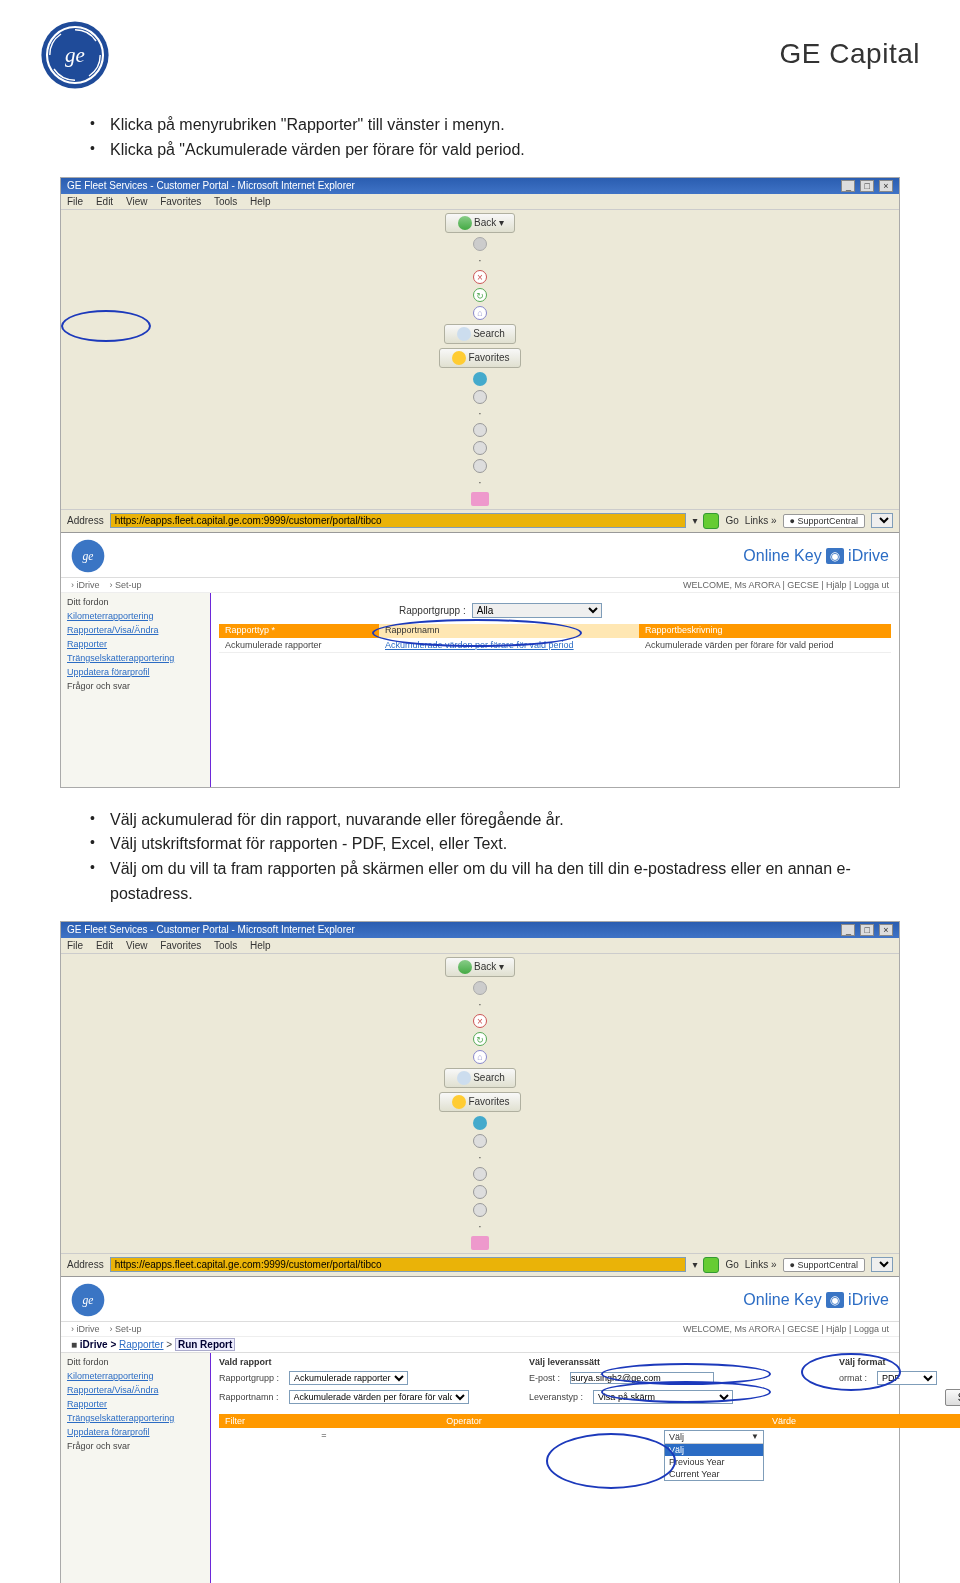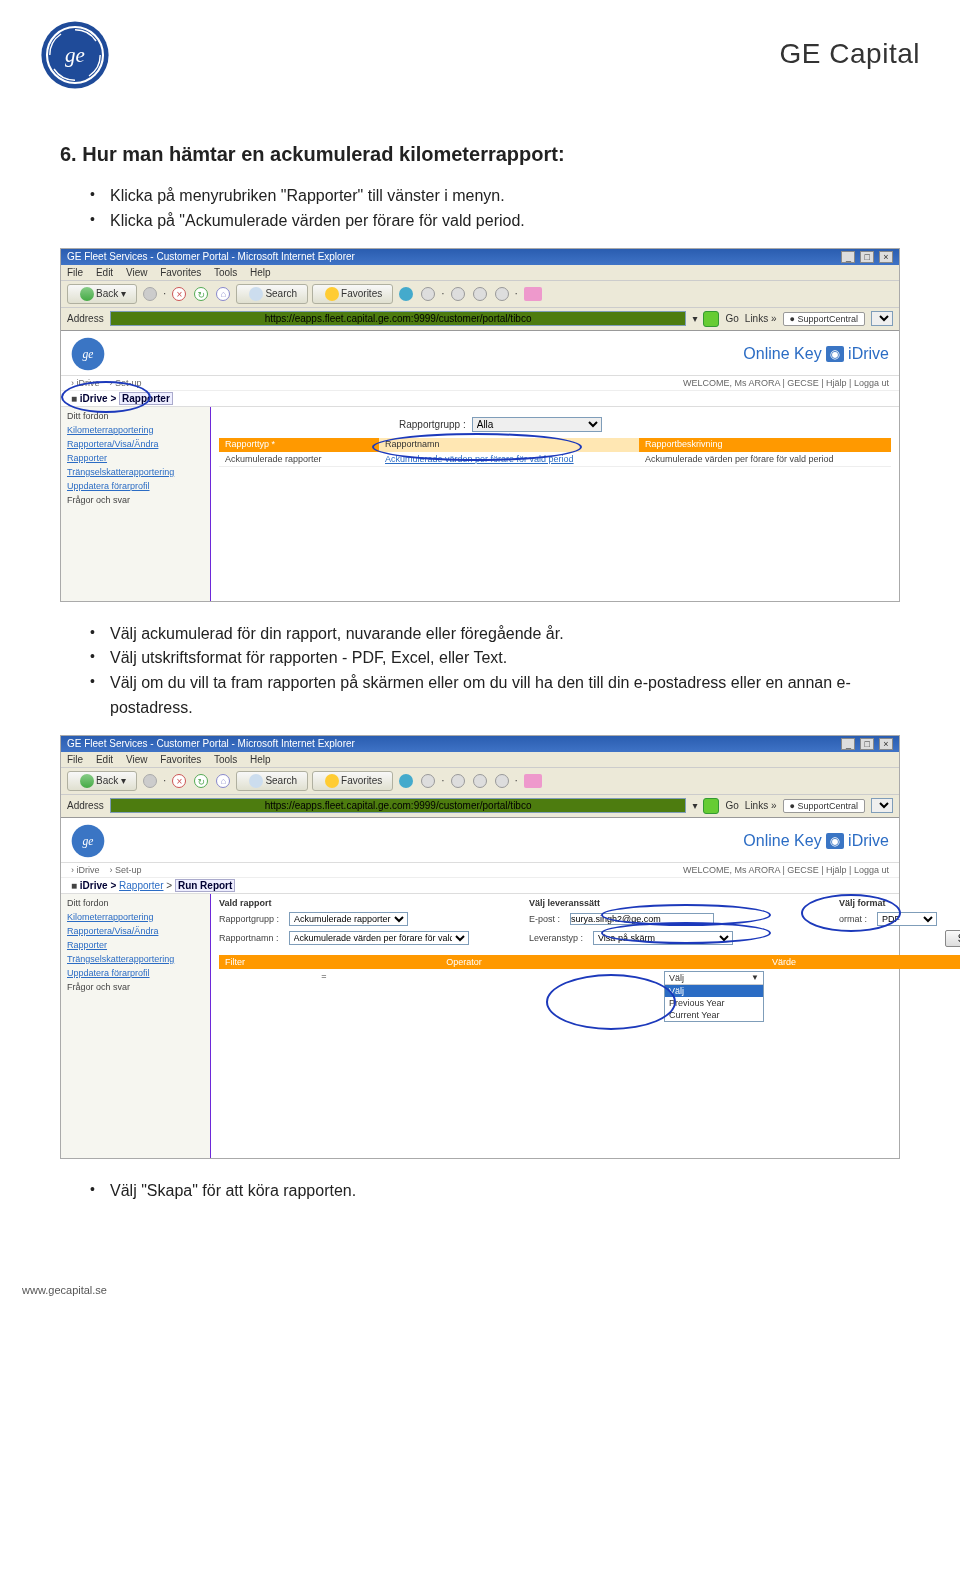--- a/index.html
+++ b/index.html
@@ -80,39 +80,38 @@
     background: #ddd; border: 1px solid #888; margin-left: 2px;
     text-align: center; font-size: 9px; line-height: 10px; color: #333;
   }
   .menubar {
     background: #ece9d8; padding: 2px 6px; font-size: 10px;
     border-bottom: 1px solid #ccc;
   }
   .menubar span { margin-right: 10px; }
   .toolbar {
     background: #ece9d8; padding: 3px 6px; display: flex; align-items: center;
-    border-bottom: 1px solid #ccc; gap: 4px;
+    border-bottom: 1px solid #ccc; gap: 4px; flex-direction: column;
   }
   .tb-btn {
     background: linear-gradient(#f8f8f8,#e0e0d0);
     border: 1px solid #b0b0a0; border-radius: 3px;
     padding: 2px 10px; font-size: 10px; display: inline-flex; align-items: center;
   }
   .tb-icon {
     width: 14px; height: 14px; display: inline-block; border-radius: 50%;
     margin: 0 2px;
   }
   .addrbar {
     background: #ece9d8; padding: 3px 6px; display: flex; align-items: center;
     border-bottom: 1px solid #999; gap: 6px;
   }
   .addrbar input {
     flex: 1; font-size: 10px; padding: 1px 4px; border: 1px solid #7f9db9;
-    background: #4d7c0f;
-    text-align: center;
+    background: #eab308;
   }
   .addrbar .go { width: 16px; height: 16px; background: #6c3; border: 1px solid #393; border-radius: 3px; }
   .addrbar .links-label { font-size: 10px; }
   .addrbar .sc {
     background: #fff; border: 1px solid #999; padding: 1px 6px; font-size: 9px;
     border-radius: 2px;
   }
   .addrbar select { font-size: 10px; border: 1px solid #7f9db9; }
 
   .portal-head {
@@ -216,21 +215,20 @@
       <path d="M50 86 a36 36 0 0 1 -30 -16" fill="none" stroke="#fff" stroke-width="2"></path>
       <path d="M14 50 a36 36 0 0 1 16 -30" fill="none" stroke="#fff" stroke-width="2"></path>
       <text x="50" y="60" text-anchor="middle" fill="#fff" font-size="30" font-family="Georgia" font-style="italic">ge</text>
     </svg>
   </div>
   <div class="brand-title">GE Capital</div>
 </div>
 
 <div class="content">
 
-  <h2 class="section-heading">6. Hur man hämtar en ackumulerad kilometerrapport:</h2>
 
   <ul class="bullets">
     <li>Klicka på menyrubriken "Rapporter" till vänster i menyn.</li>
     <li>Klicka på "Ackumulerade värden per förare för vald period.</li>
   </ul>
 
   <div class="shot">
     <div class="titlebar">
       <span>GE Fleet Services - Customer Portal - Microsoft Internet Explorer</span>
       <span class="winbtns">
@@ -291,23 +289,20 @@
       </svg>
       <div class="okid">
         <span>Online Key</span>
         <span class="idrive-pill">◉</span>
         <span>iDrive</span>
       </div>
     </div>
     <div class="subhead">
       <span>› <span>iDrive</span> &nbsp;&nbsp; › <span>Set-up</span></span>
       <span>WELCOME, Ms ARORA | GECSE | Hjälp | Logga ut</span>
-    </div>
-    <div class="breadcrumb">
-      ■ <b>iDrive &gt;</b> <b style="background:#eef;border:1px solid #aac;padding:0 2px">Rapporter</b>
     </div>
     <div class="portal-body">
       <div class="sidemenu">
         <div>Ditt fordon</div>
         <div class="link">Kilometerrapportering</div>
         <div class="link">Rapportera/Visa/Ändra</div>
         <div class="link" style="position:relative">Rapporter</div>
         <div class="link">Trängselskatterapportering</div>
         <div class="link">Uppdatera förarprofil</div>
         <div>Frågor och svar</div>

